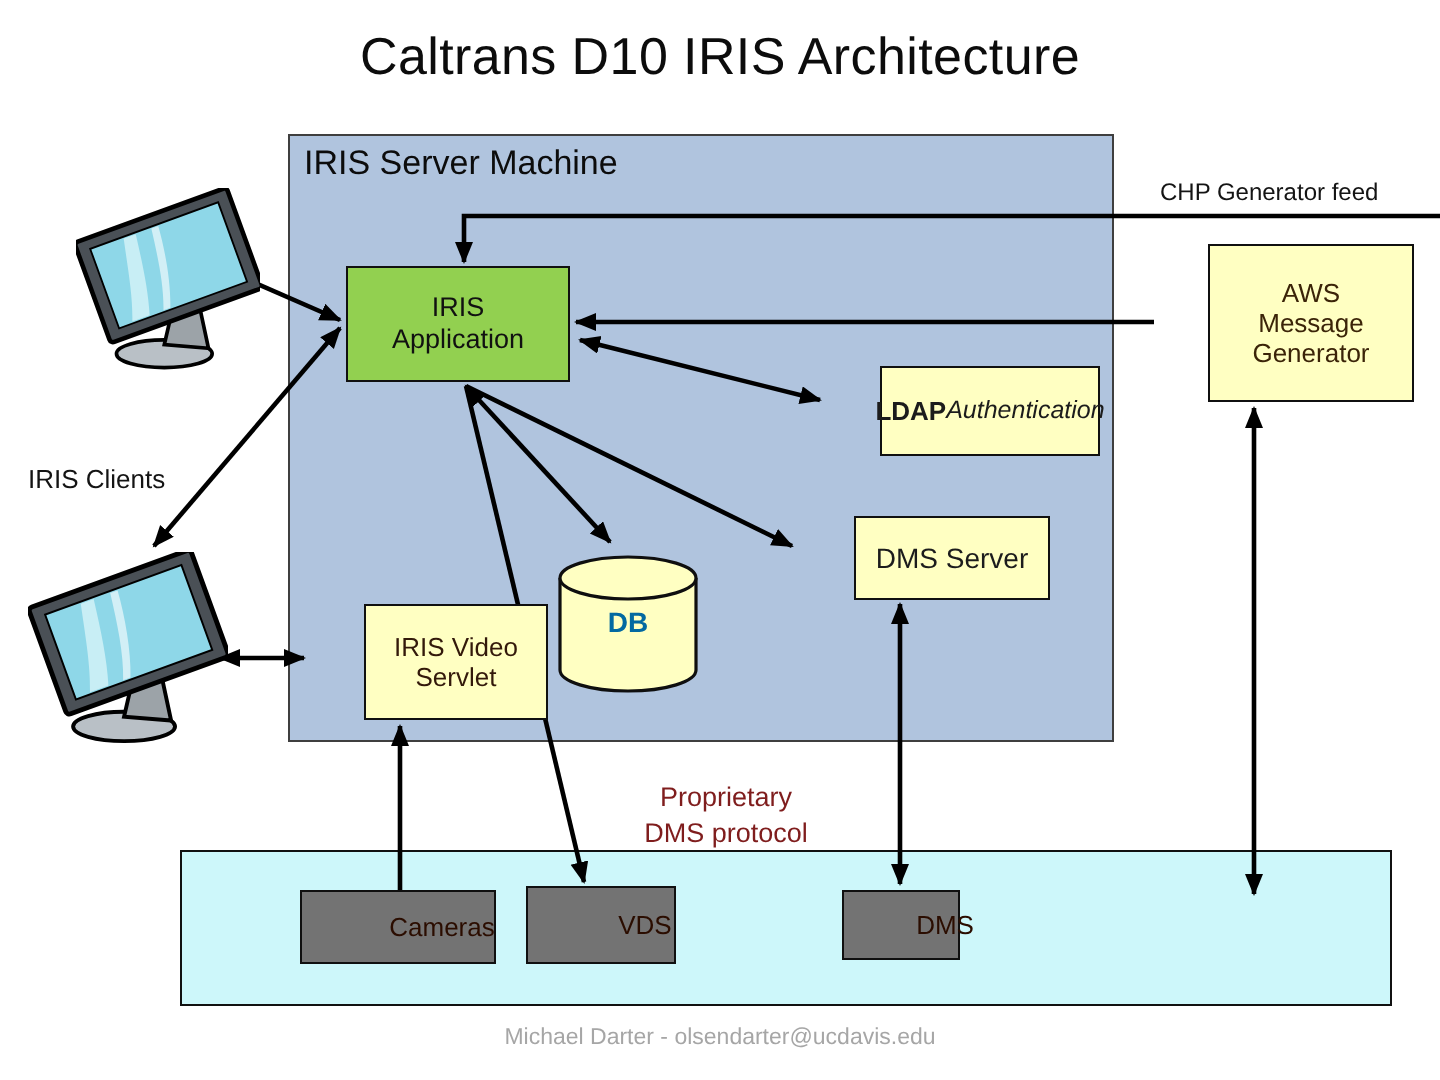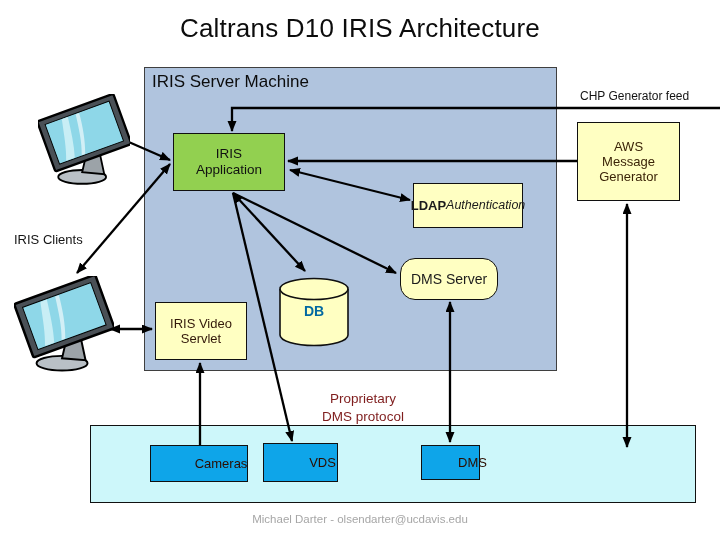--- a/index.html
+++ b/index.html
@@ -19,27 +19,27 @@
     background:#cdf7fa;border:1.4px solid #111;z-index:2;
   }
   
   .wires{left:0;top:0;width:720px;height:540px;z-index:4;pointer-events:none;}
   
   .node{
     display:flex;align-items:center;justify-content:center;text-align:center;
     border:1.4px solid #101010;z-index:6;line-height:1.18;
   }
   .node-green{background:#92d050;font-size:13.5px;color:#111;}
-  .node-yellow{background:#ffffc2;color:#1c1c1c;}
-  .node-orange{background:#0ea5e9;color:#2b0d00;font-size:13px;padding-left:44px;}
+  .node-yellow{background:#ffffc2;color:#1c1c1c;margin-left:27px;}
+  .node-orange{background:#737373;color:#2b0d00;font-size:13px;padding-left:44px;}
   .n-app{left:173px;top:133px;width:112px;height:58px;}
   .n-ldap{left:413px;top:183px;width:110px;height:45px;flex-direction:row;}
   .n-ldap .t1{font-weight:700;font-size:13px;}
   .n-ldap .t2{font-size:12.5px;font-style:italic;}
-  .n-dms-server{left:400px;top:258px;width:98px;height:42px;font-size:14px;border-radius:15px;}
+  .n-dms-server{left:400px;top:258px;width:98px;height:42px;font-size:14px;}
   .n-servlet{left:155px;top:302px;width:92px;height:58px;font-size:13px;color:#33190a;}
   .n-aws{left:577px;top:122px;width:103px;height:79px;font-size:13px;color:#3b2408;}
   .n-cameras{left:150px;top:445px;width:98px;height:37px;}
   .n-vds{left:263px;top:443px;width:75px;height:39px;}
   .n-dms{left:421px;top:445px;width:59px;height:35px;}
   .n-rwis{left:588px;top:450px;width:79px;height:37px;}
   
   .db-wrap{left:277px;top:276px;width:74px;height:72px;z-index:6;}
   .db-label{left:277px;top:303px;width:74px;text-align:center;font-size:14px;
     font-weight:700;color:#0369a1;z-index:7;}

